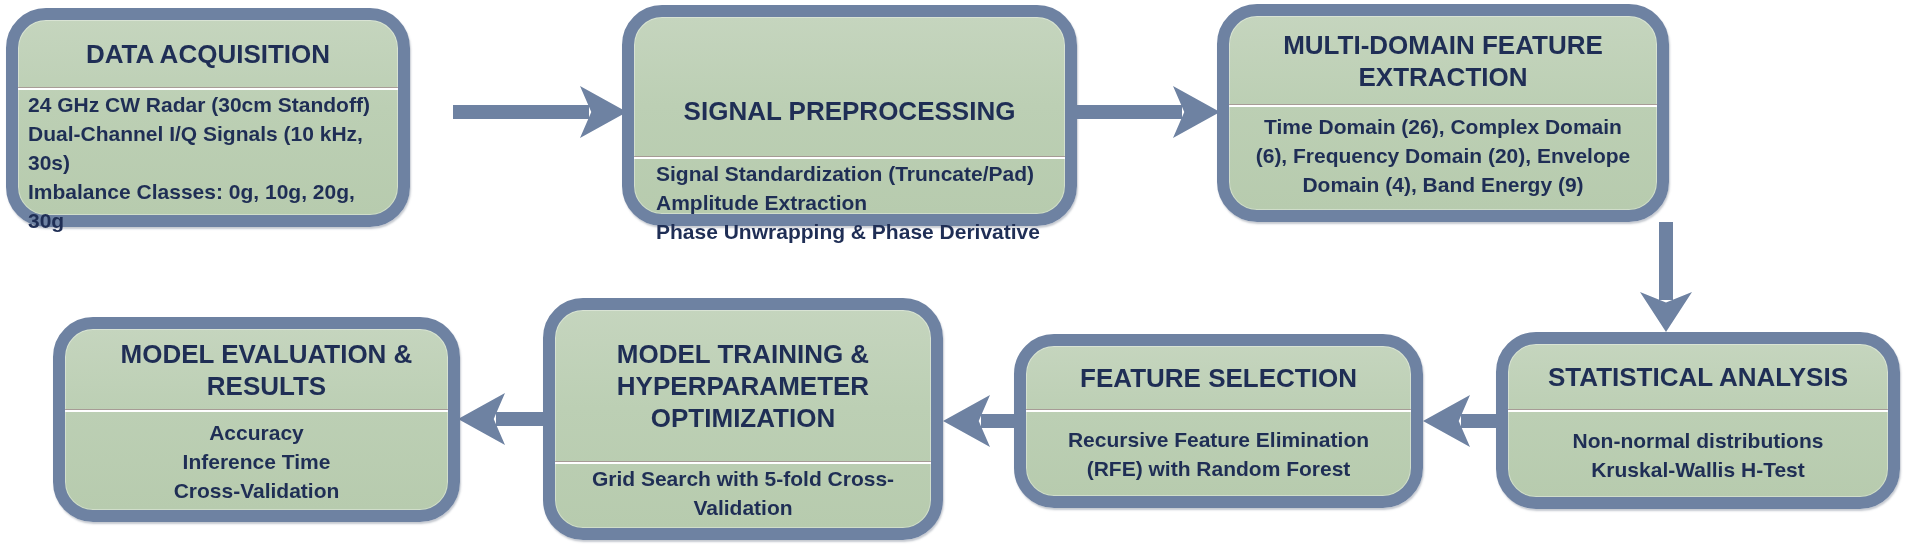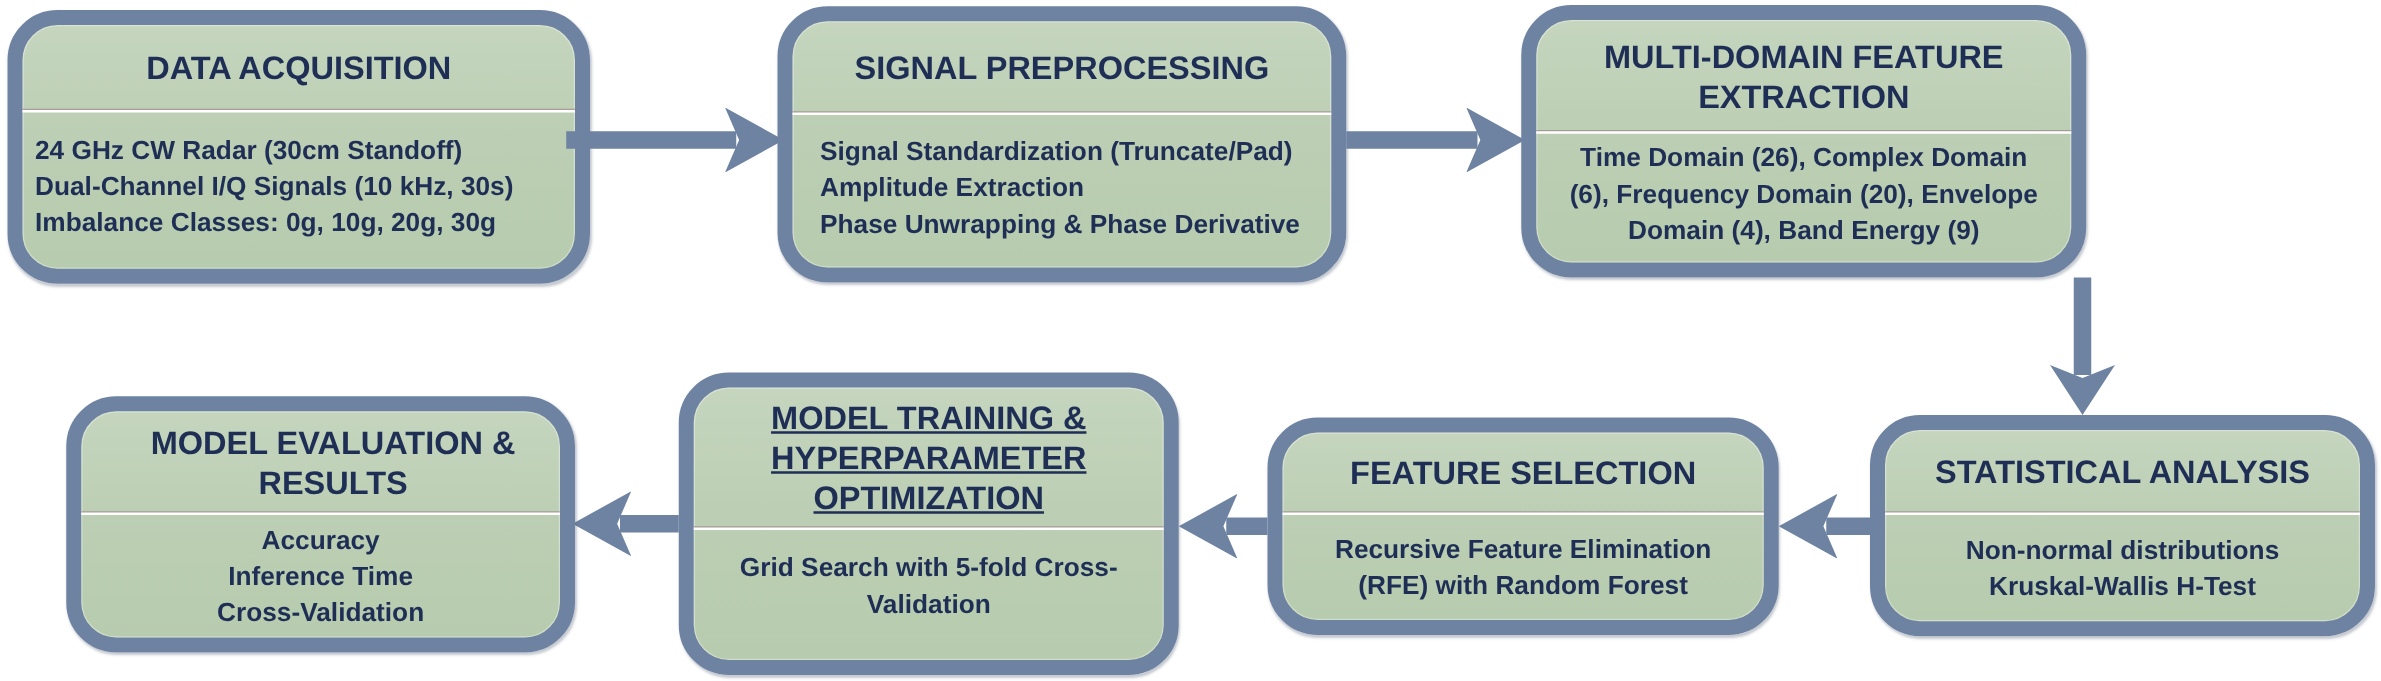--- a/index.html
+++ b/index.html
@@ -41,35 +41,35 @@
   }
   .fbody{
     flex:1 1 auto;
     display:flex;align-items:center;justify-content:center;
     text-align:center;white-space:pre-line;
     font-weight:bold;font-size:21px;line-height:29px;
     color:var(--body-text);
   }
   .fbody.left{justify-content:flex-start;text-align:left;}
   
-  .b1{left:6px;top:8px;width:466px;height:219px;}
+  .b1{left:6px;top:8px;width:404px;height:219px;}
   .b1 .ftitle{height:68px;}
   .b1 .fbody{padding:0 8px 6px 10px;}
   .b2{left:622px;top:5px;width:455px;height:221px;}
-  .b2 .ftitle{height:73px;}
+  .b2 .ftitle{height:93px;margin-top:47px;}
   .b2 .fbody{padding:0 8px 6px 22px;}
   .b3{left:1217px;top:4px;width:452px;height:218px;}
   .b3 .ftitle{height:89px;}
   .b3 .fbody{padding:0 6px 6px 6px;}
   .b4{left:1496px;top:332px;width:404px;height:177px;}
   .b4 .ftitle{height:66px;}
   .b5{left:1014px;top:334px;width:409px;height:174px;}
   .b5 .ftitle{height:64px;}
   .b6{left:543px;top:298px;width:400px;height:242px;}
-  .b6 .ftitle{height:112px;text-decoration:underline;}
+  .b6 .ftitle{height:152px;}
   .b6 .fbody{padding:0 10px 14px 10px;}
   .b7{left:53px;top:317px;width:407px;height:205px;}
   .b7 .ftitle{height:81px;padding-left:20px;}
   
   .arrow{position:absolute;}
   .arrow .shaft{position:absolute;background:var(--arrow);}
   .arrow .head{position:absolute;background:var(--arrow);}
   .arrow-h{height:52px;}
   .arrow-h .shaft{top:19px;height:14px;}
   .arrow-right .shaft{left:0;right:38px;}

